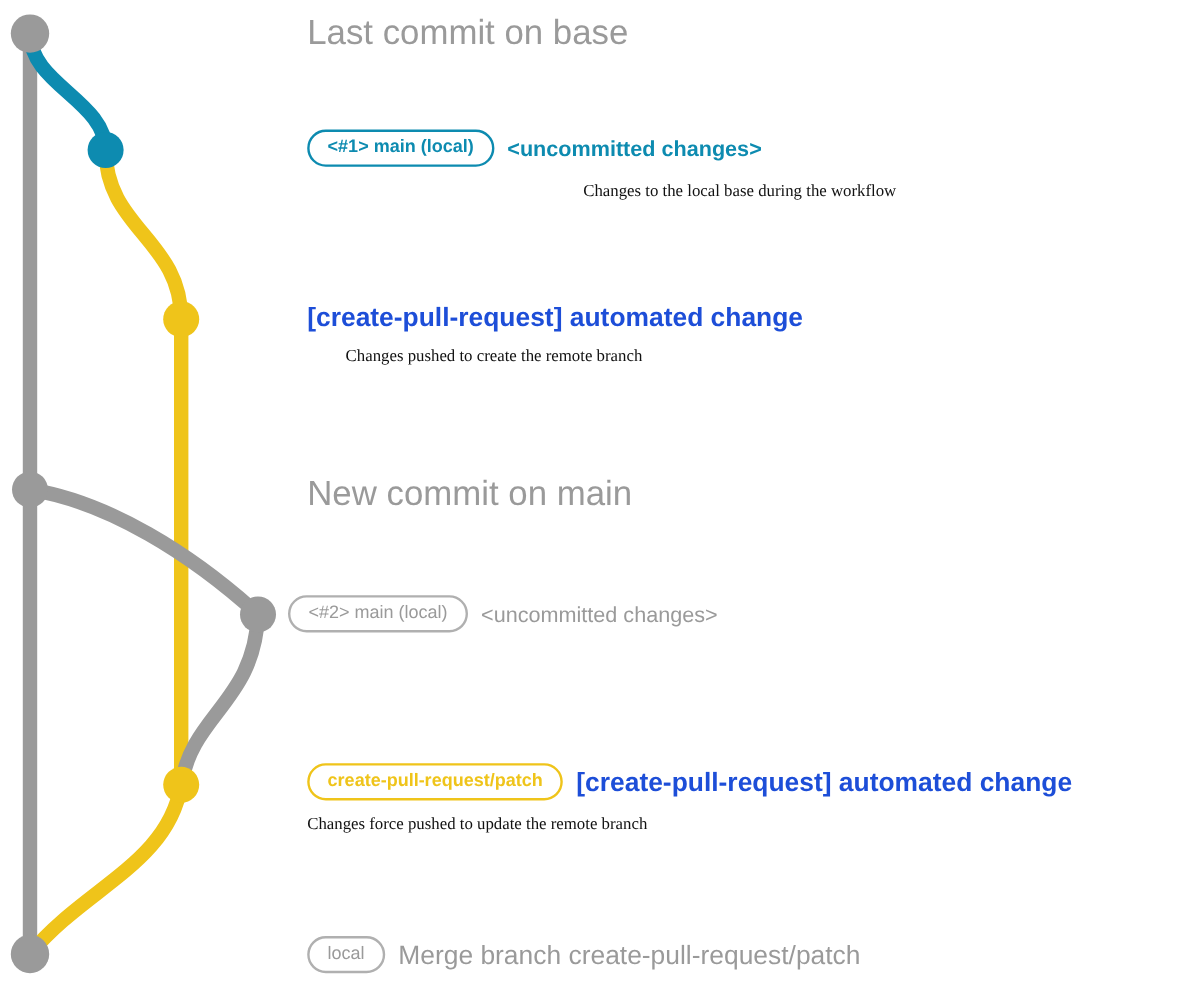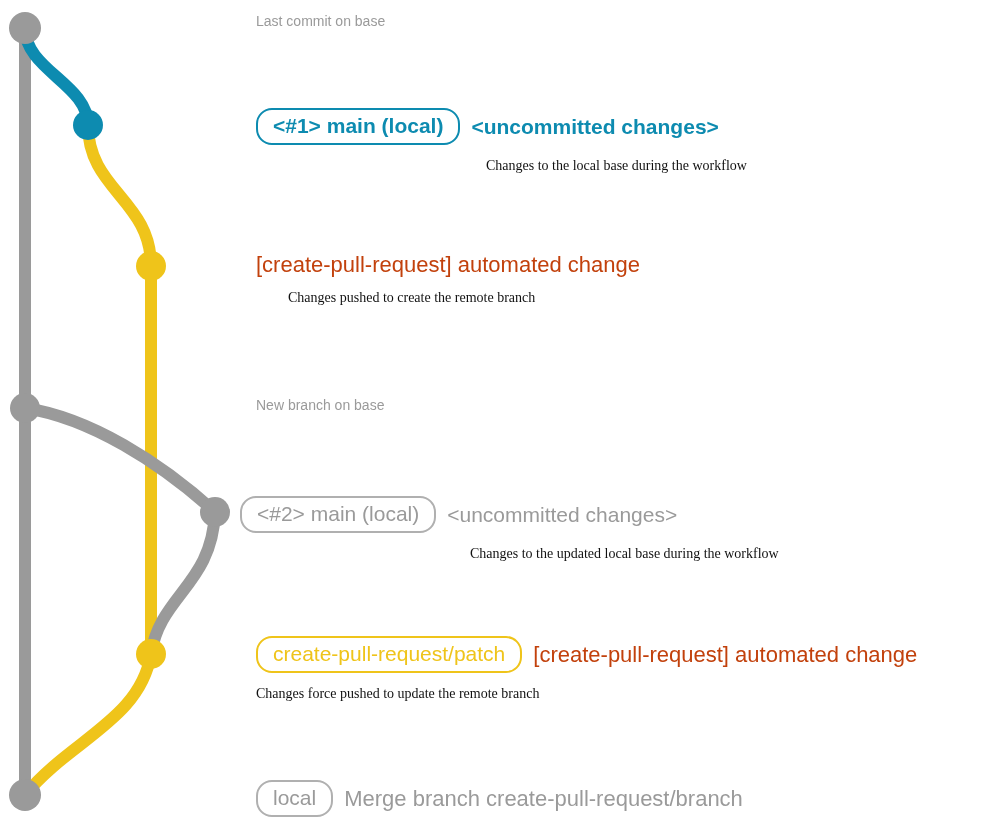--- a/index.html
+++ b/index.html
@@ -36,47 +36,47 @@
     display: flex;
     align-items: center;
     gap: 11px;
     white-space: nowrap;
   }
   .pill {
     display: inline-block;
     border: 2px solid #9a9a9a;
     border-radius: 16px;
     padding: 5px 15px 7px 15px;
-    font-size: 21px;
+    font-size: 15px;
     line-height: 1;
     color: #9a9a9a;
     background: transparent;
     font-family: "Liberation Sans", sans-serif;
   }
   .pill.blue  { border-color: #0d8bb0; color: #0d8bb0; font-weight: 700; }
-  .pill.yellow{ border-color: #efc41a; color: #efc41a; font-weight: 400; }
+  .pill.yellow{ border-color: #efc41a; color: #efc41a; font-weight: 700; }
   .pill.gray  { border-color: #b0b0b0; color: #9a9a9a; }
   .subject {
-    font-size: 21px;
+    font-size: 18px;
     line-height: 1;
     font-family: "Liberation Sans", sans-serif;
   }
   .subject.blue   { color: #0d8bb0; font-weight: 700; }
-  .subject.yellow { color: #c2410c; font-weight: 400; }
+  .subject.yellow { color: #1d4ed8; font-weight: 700; }
   .subject.gray   { color: #9a9a9a; font-weight: 400; }
   .note {
     font-family: "Liberation Serif", serif;
     font-size: 14px;
     line-height: 1;
     color: #111111;
     white-space: nowrap;
   }
   .standalone-label {
     position: absolute;
-    font-size: 14px;
+    font-size: 29px;
     line-height: 1;
     white-space: nowrap;
     font-family: "Liberation Sans", sans-serif;
   }
   .standalone-label.gray { color: #9a9a9a; }
 </style>
 </head>
 <body>
 
 <div id="diagram">
@@ -118,38 +118,37 @@
     <div class="note" style="margin-top:14px; margin-left:230px;">Changes to the local base during the workflow</div>
   </div>
 
   <div class="row" style="left:256px; top:254px; flex-direction:column;">
     <div class="headline">
       <span class="subject yellow" style="font-size:22px;">[create-pull-request] automated change</span>
     </div>
     <div class="note" style="margin-top:15px; margin-left:32px;">Changes pushed to create the remote branch</div>
   </div>
 
-  <div class="standalone-label gray" style="left:256px; top:398px;">New branch on base</div>
+  <div class="standalone-label gray" style="left:256px; top:398px;">New commit on main</div>
 
   <div class="row" style="left:240px; top:496px; flex-direction:column;">
     <div class="headline">
       <span class="pill gray">&lt;#2&gt; main (local)</span>
       <span class="subject gray">&lt;uncommitted changes&gt;</span>
     </div>
-    <div class="note" style="margin-top:14px; margin-left:230px;">Changes to the updated local base during the workflow</div>
   </div>
 
   <div class="row" style="left:256px; top:636px; flex-direction:column;">
     <div class="headline">
       <span class="pill yellow">create-pull-request/patch</span>
       <span class="subject yellow" style="font-size:22px;">[create-pull-request] automated change</span>
     </div>
     <div class="note" style="margin-top:14px; ">Changes force pushed to update the remote branch</div>
   </div>
 
   <div class="row" style="left:256px; top:780px;">
     <div class="headline">
       <span class="pill gray">local</span>
-      <span class="subject gray" style="font-size:22px;">Merge branch create-pull-request/branch</span>
+      <span class="subject gray" style="font-size:22px;">Merge branch create-pull-request/patch</span>
     </div>
   </div>
 
 </div>
 
 </body></html>

